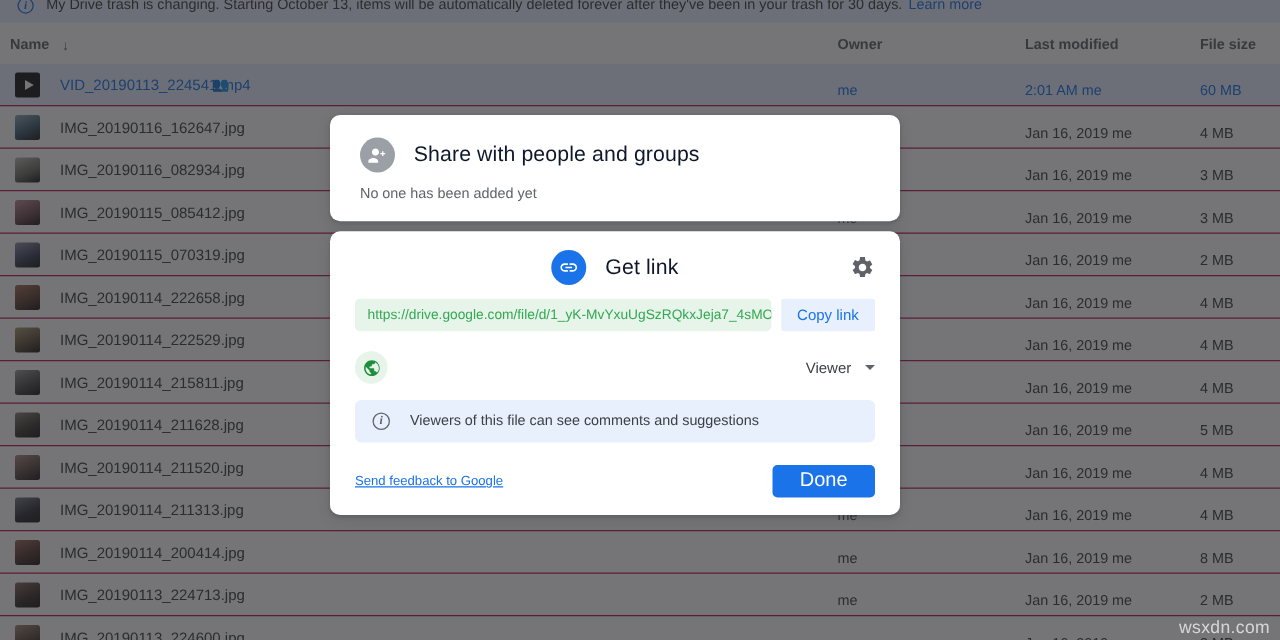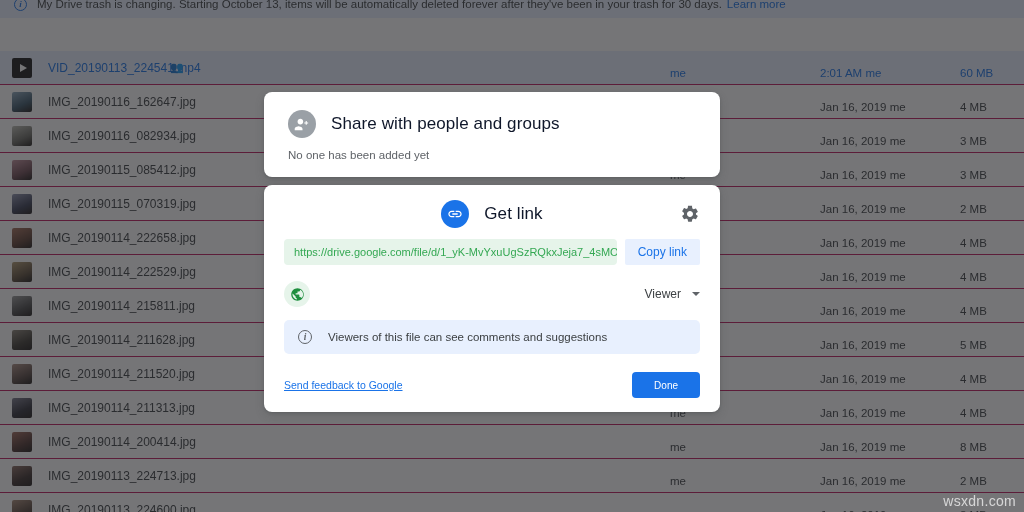--- a/index.html
+++ b/index.html
@@ -263,21 +263,21 @@
     text-decoration: underline;
     cursor: pointer;
   }
   .done-btn {
     background: #1a73e8;
     color: #ffffff;
     border: none;
     border-radius: 4px;
     height: 26px;
     padding: 0 22px;
-    font-size: 10px;
+    font-size: 16px;
     font-family: "Liberation Sans", sans-serif;
     cursor: pointer;
   }
 
   .watermark {
     position: absolute;
     right: 8px; bottom: 3px;
     font-size: 14px;
     color: rgba(235,235,235,0.82);
     letter-spacing: .3px;
@@ -289,20 +289,29 @@
 <div id="root">
 
   <div class="drive">
 
     <div class="banner">
       <span class="info-circle">i</span>
       <span>My Drive trash is changing. Starting October 13, items will be automatically deleted forever after they've been in your trash for 30 days.</span>
       <span class="learn-more">Learn more</span>
     </div>
 
+    <div class="col-head">
+      <div class="c c-name">
+        <span>Name</span>
+        <span class="sort-arrow">↓</span>
+      </div>
+      <div class="c c-owner">Owner</div>
+      <div class="c c-mod">Last modified</div>
+      <div class="c c-size">File size</div>
+    </div>
 
     <div class="rows" id="rows">
         <div class="row selected">
           <span class="thumb video"></span>
           <span class="fname">VID_20190113_224541.mp4</span>
           <span class="shared-ico">👥</span>
           <span class="cell owner">me</span>
           <span class="cell mod">2:01 AM me</span>
           <span class="cell size">60 MB</span>
         </div>

